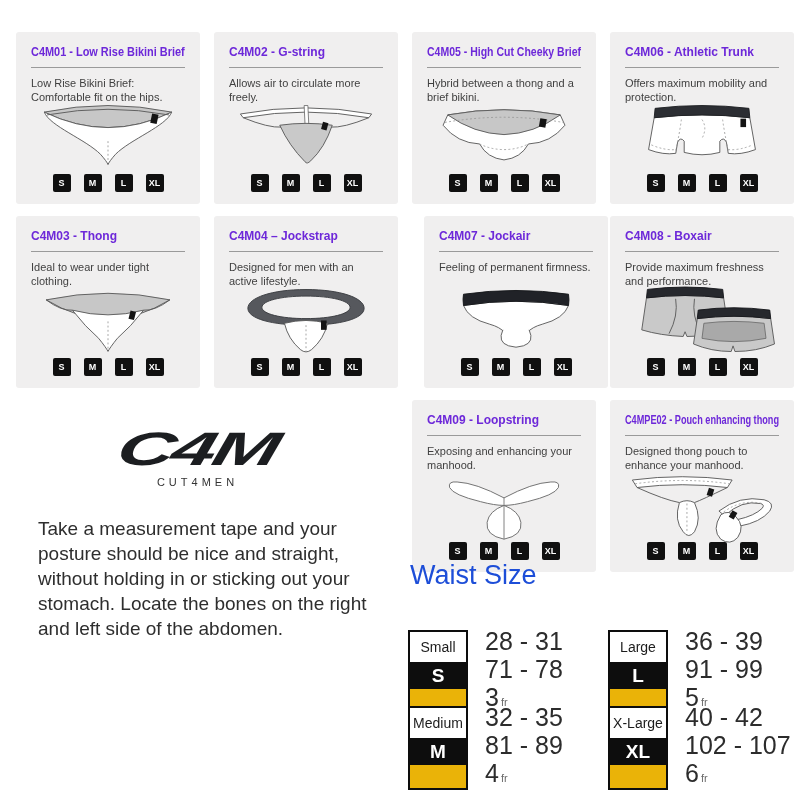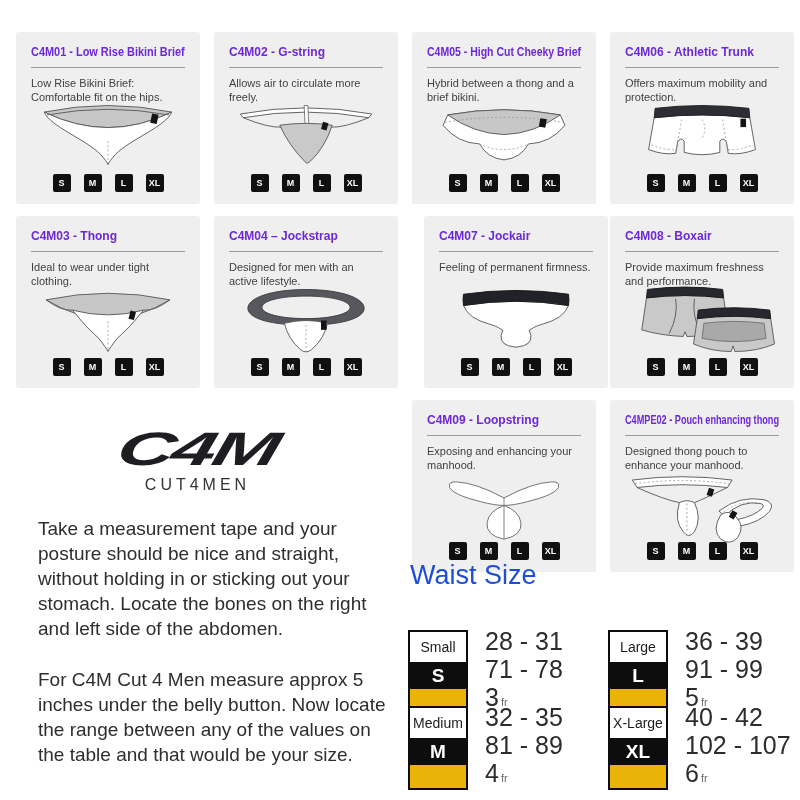--- a/index.html
+++ b/index.html
@@ -30,21 +30,21 @@
     border-radius:2px; font-size:9px; font-weight:bold;
     display:inline-flex; align-items:center; justify-content:center;
   }
   
   .brand { position:absolute; left:40px; top:424px; width:315px; text-align:center; }
   .brand-logo {
     font-size:47px; font-weight:bold; font-style:italic; letter-spacing:-2px;
     color:#1c1e21; transform:skewX(-14deg) scaleX(1.7); transform-origin:center;
     line-height:50px;
   }
-  .brand-tagline { font-size:16px; letter-spacing:4px; color:#333333; margin-top:2px; }
+  .brand-tagline { font-size:11px; letter-spacing:4px; color:#333333; margin-top:2px; }
   .instructions { position:absolute; left:38px; width:348px; font-size:19px; line-height:25px; color:#2e2e2e; }
   .para1 { top:516px; }
   .para2 { top:667px; }
   
   .waist-heading { position:absolute; left:410px; top:560px; font-size:27px; font-weight:normal; color:#1d4ed8; }
   .size-entry { position:absolute; display:flex; }
   .size-box { width:56px; border:2px solid #0d0d0d; background:#eab308; }
   .size-box-top { height:30px; display:flex; align-items:center; justify-content:center; font-size:14px; color:#1c1c1c; background:#ffffff; }
   .size-box-bottom { height:27px; display:flex; align-items:center; justify-content:center; font-size:19px; font-weight:bold; color:#ffffff; background:#0d0d0d; }
   .size-values { margin-left:17px; padding-top:0; }
@@ -279,21 +279,20 @@
         <span class="badge">XL</span>
       </div>
   </div>
 
   <div class="brand">
     <div class="brand-logo">C4M</div>
     <div class="brand-tagline">CUT4MEN</div>
   </div>
 
   <div class="instructions para1">Take a measurement tape and your posture should be nice and straight, without holding in or sticking out your stomach. Locate the bones on the right and left side of the abdomen.</div>
-  <div class="instructions para2">For C4M Cut 4 Men measure approx 5 inches under the belly button. Now locate the range between any of the values on the table and that would be your size.</div>
 
   <div class="waist-heading">Waist Size</div>
 
   <div class="size-entry" style="left:408px; top:630px">
     <div class="size-box">
       <div class="size-box-top">Small</div>
       <div class="size-box-bottom">S</div>
     </div>
     <div class="size-values">
       <div class="size-line"><span class="size-num">28 - 31</span><span class="size-unit">inches</span></div>

